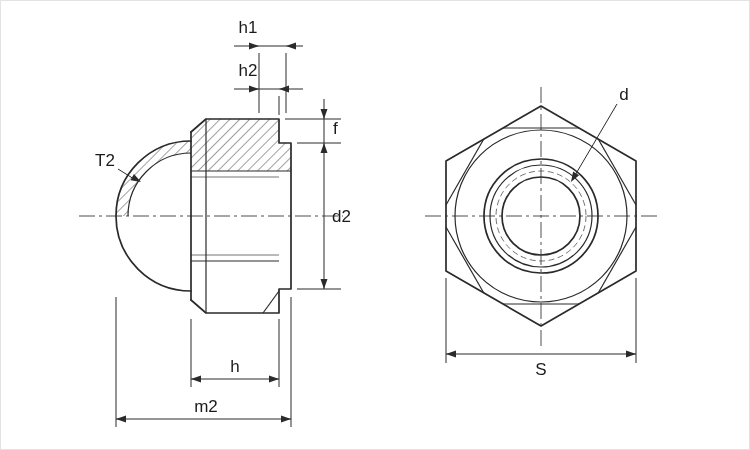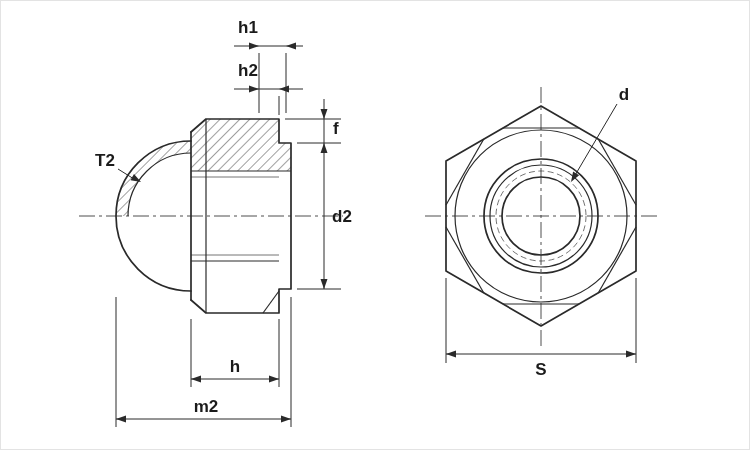--- a/index.html
+++ b/index.html
@@ -3,21 +3,20 @@
 <meta charset="utf-8">
 <style>
   html,body{margin:0;padding:0;background:#fff;}
   .canvas{
     width:750px;height:450px;
     background:#ffffff;
     border:1px solid #e3e3e3;
     box-sizing:border-box;
     position:relative;
     font-family:"Liberation Sans", sans-serif;
-    font-weight:bold;
   }
   svg{display:block;}
   .bold{stroke:#2a2a2a;stroke-width:1.7;fill:none;stroke-linejoin:round;stroke-linecap:round;}
   .med{stroke:#2a2a2a;stroke-width:1.2;fill:none;}
   .thin{stroke:#2a2a2a;stroke-width:0.65;fill:none;}
   .dim{stroke:#2a2a2a;stroke-width:1;fill:none;}
   .centerline{stroke:#3a3a3a;stroke-width:0.9;fill:none;stroke-dasharray:16 4 3 4;}
   .dashedline{stroke-dasharray:6 3.5;}
   .arrow{fill:#2a2a2a;stroke:none;}
   .hatched{fill:url(#hatch);stroke:none;}

